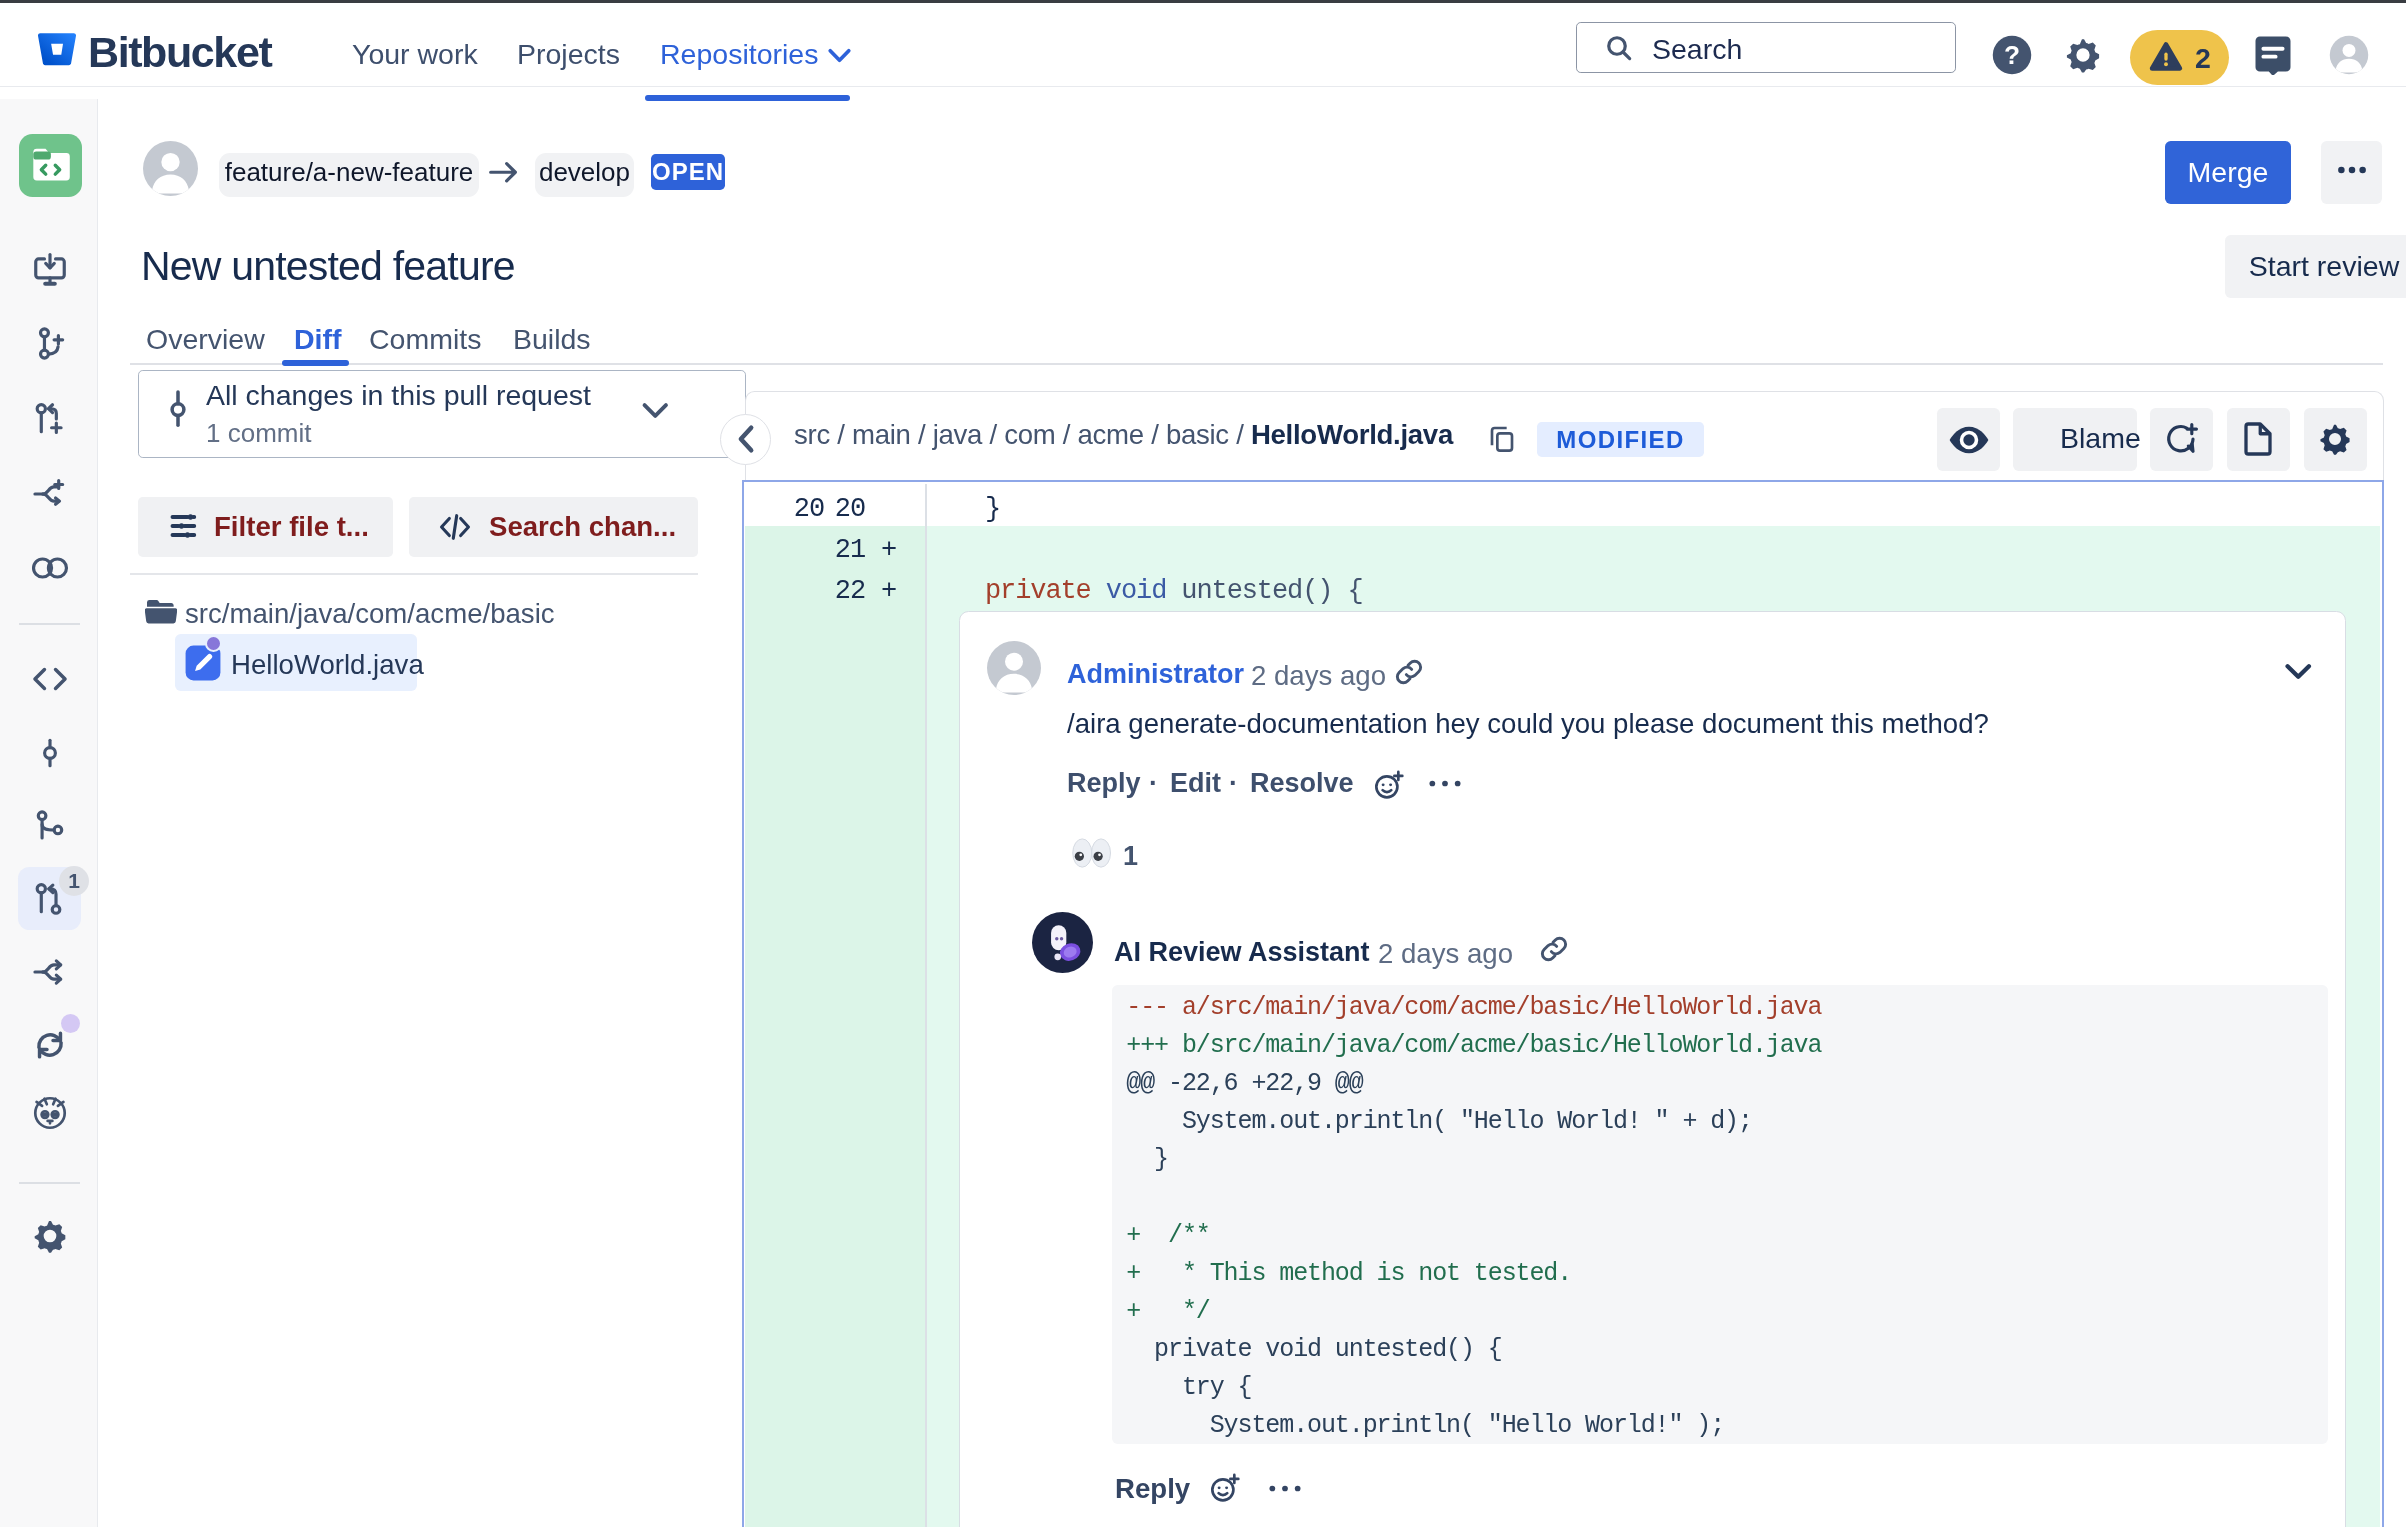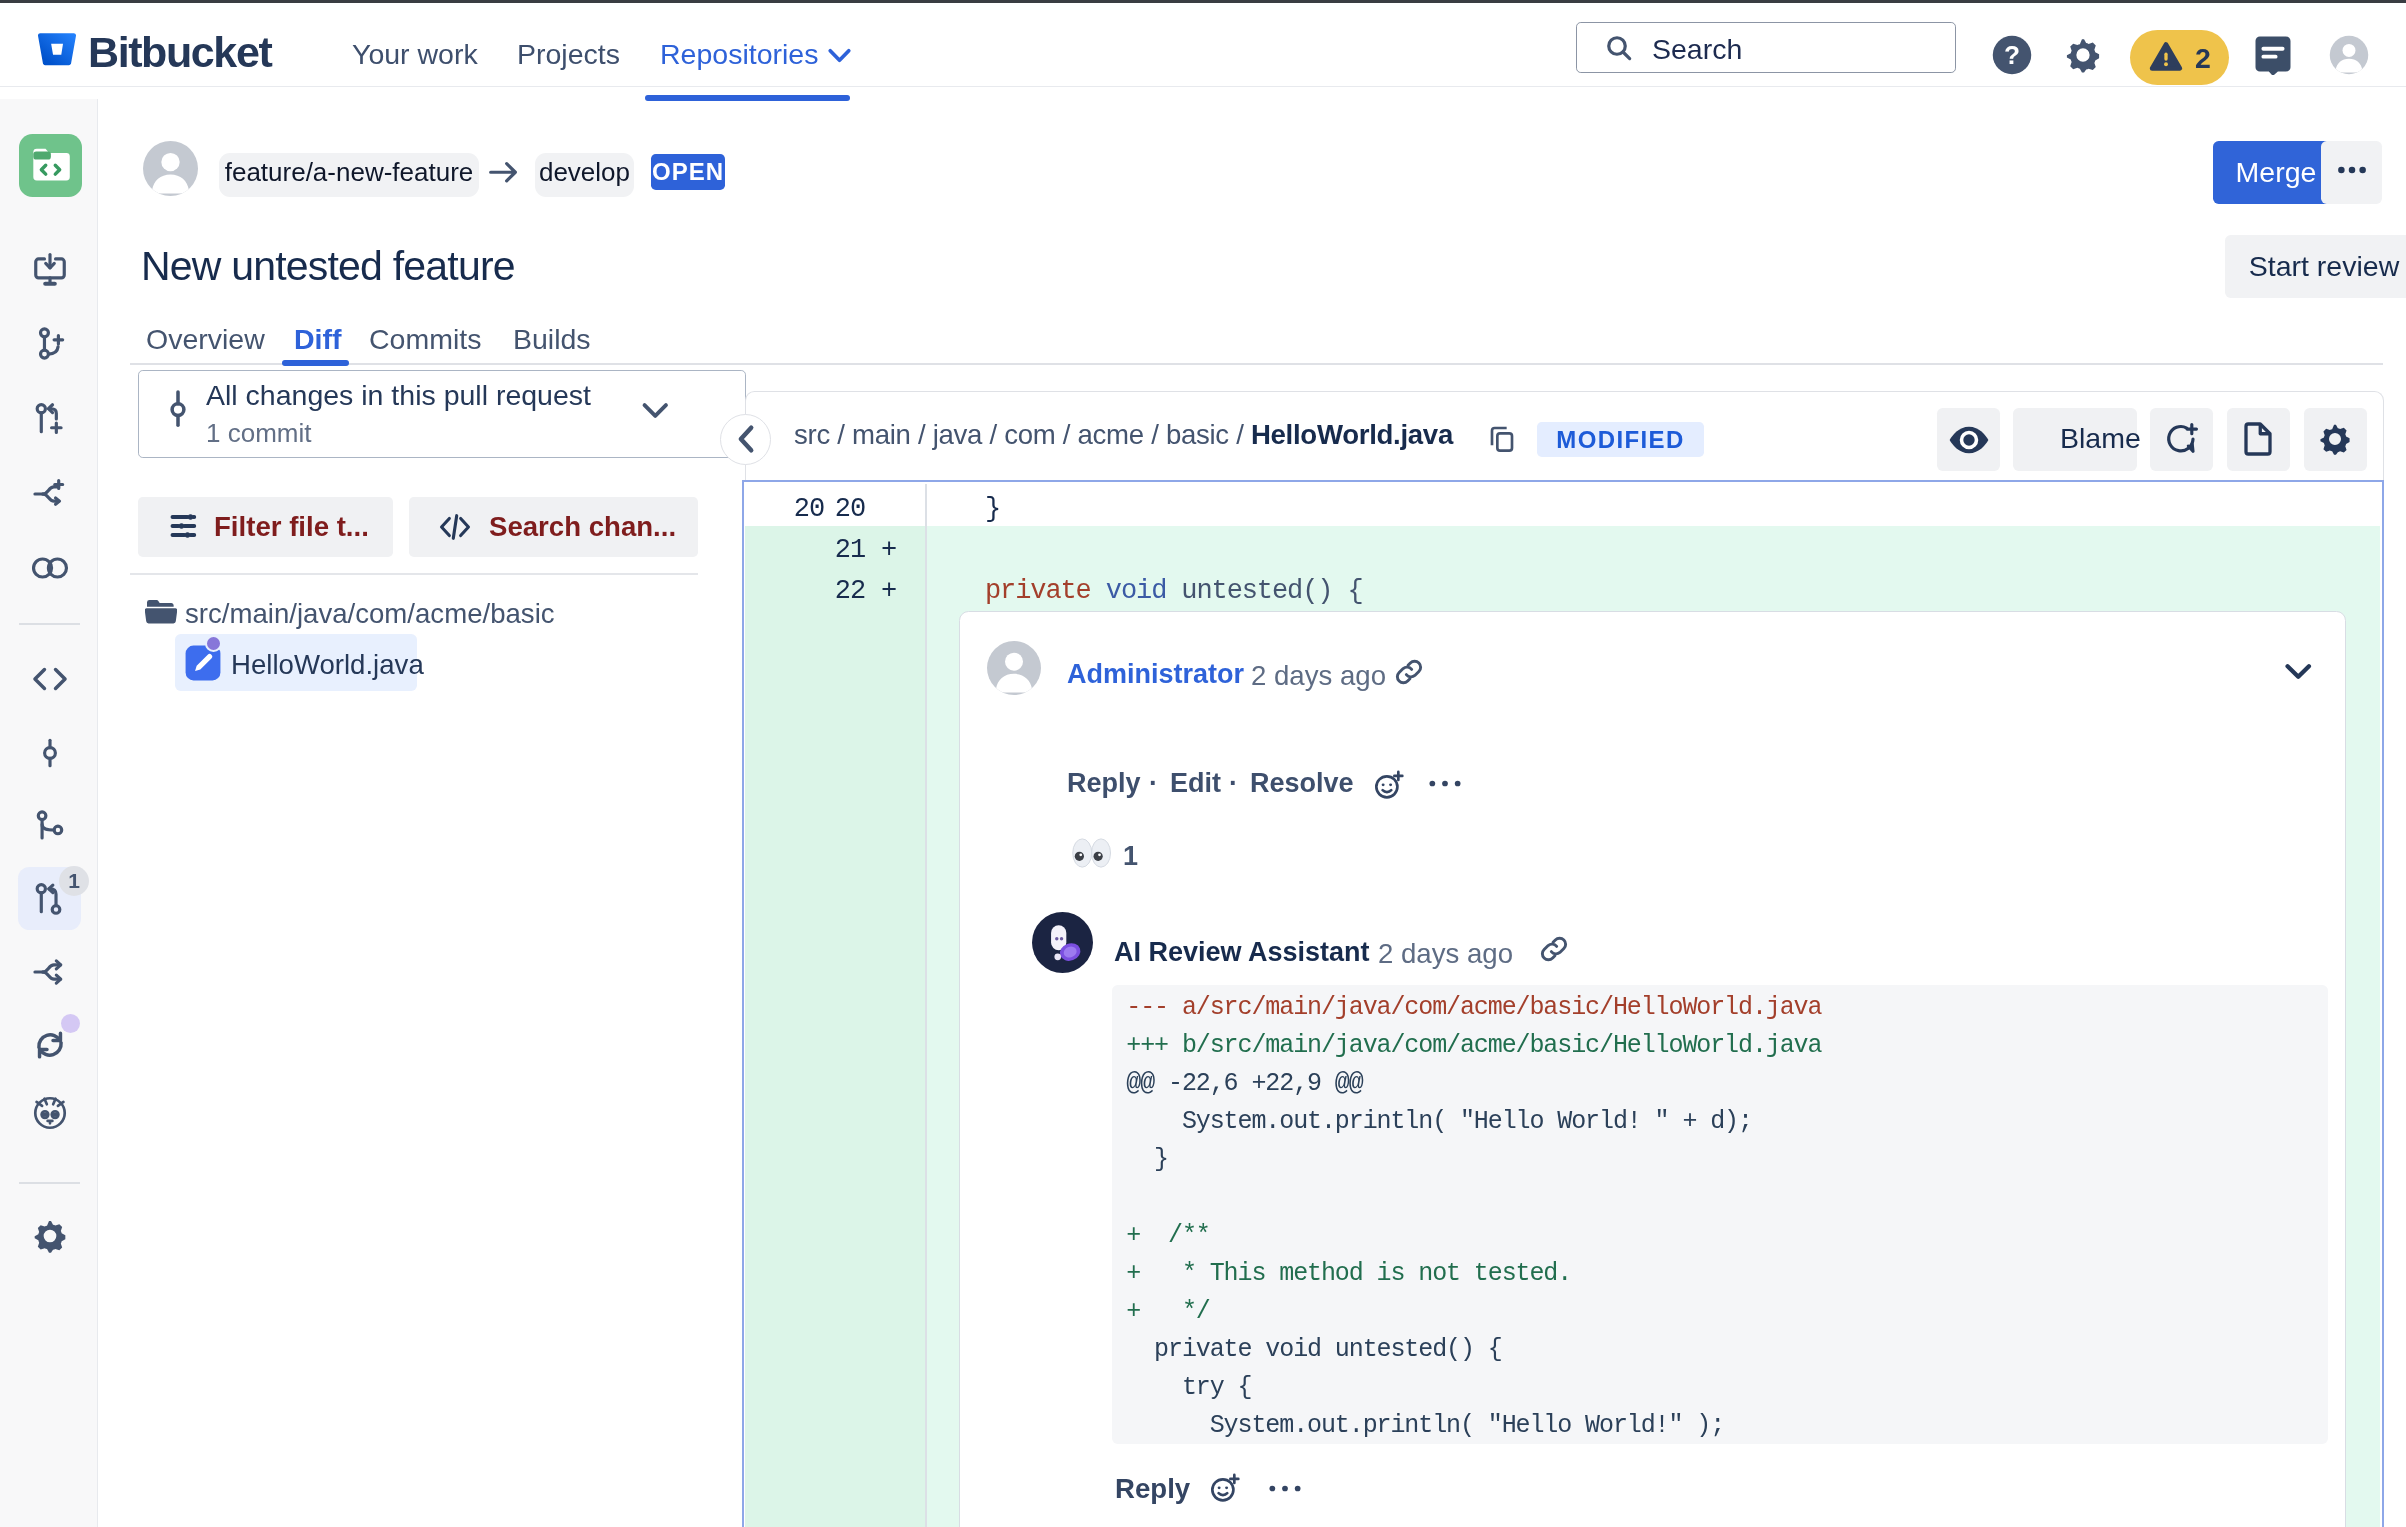--- a/index.html
+++ b/index.html
@@ -18,21 +18,21 @@
   .pill2 { position:absolute; left:2195px; top:39px; font-size:28.5px; font-weight:700; color:#253858; }
 
   .sidebar { position:absolute; left:0; top:99px; width:98px; height:1429px; background:#F8F8F9; border-right:1px solid #E8EAEE; }
   .sidediv { position:absolute; left:19px; width:61px; height:1.9px; background:#DCDFE4; }
   .sideactive { position:absolute; left:18px; top:867px; width:63px; height:63px; background:#E8EDFB; border-radius:11.4px; }
   .sidebadge { position:absolute; left:59px; top:866px; width:30px; height:30px; background:#DFE1E6; border-radius:15px; font-size:21px; font-weight:600; color:#44546F; text-align:center; line-height:30px; }
 
   
   .badge { position:absolute; top:153px; height:44px; background:#F1F2F4; border-radius:11px; font-size:26px; color:#0f172a; line-height:38px; }
   .openbadge { position:absolute; left:651px; top:154px; width:74px; height:36px; background:#2E62D9; border-radius:4.8px; color:#fff; font-size:24px; font-weight:700; text-align:center; line-height:36px; letter-spacing:1px; }
-  .mergebtn { position:absolute; left:2165px; top:141px; width:126px; height:63px; background:#3064D8; border-radius:5.7px; color:#fff; font-size:28.5px; font-weight:500; text-align:center; line-height:63px;margin-left:48px; }
+  .mergebtn { position:absolute; left:2165px; top:141px; width:126px; height:63px; background:#3064D8; border-radius:5.7px; color:#fff; font-size:28.5px; font-weight:500; text-align:center; line-height:63px; }
   .dotsbtn { position:absolute; left:2321px; top:141px; width:61px; height:63px; background:#F1F2F4; border-radius:5.7px; text-align:center; line-height:55px; }
   .title { position:absolute; left:141px; top:243px; font-size:41px; font-weight:500; color:#172B4D; letter-spacing:-0.8px; }
   .startreview { position:absolute; left:2185px; top:235px; width:198px; height:63px; background:#F1F2F4; border-radius:5.7px; font-size:28.5px; font-weight:500; color:#172B4D; text-align:center; line-height:63px;margin-left:40px; }
   .tab { position:absolute; top:323px; font-size:28.5px; font-weight:500; color:#44546F; }
   .tabline { position:absolute; left:130px; top:363px; width:2253px; height:1.9px; background:#DFE1E6; }
   .tabunder { position:absolute; left:282px; top:360px; width:67px; height:5.7px; background:#2E62D9; border-radius:2.9px; }
 
   
   .dropdown { position:absolute; left:138px; top:370px; width:608px; height:88px; border:1.9px solid #ABB5C4; border-radius:4.8px; background:#fff; }
   .filterbtn { position:absolute; top:497px; height:60px; background:#F0F1F3; border-radius:4.8px; font-size:27.6px; font-weight:600; color:#7f1d1d; }
@@ -356,20 +356,21 @@
       </svg>
     <div class="cc" style="left:107px;top:47px;font-size:27px;font-weight:700;color:#2E62D9">Administrator</div>
     <div class="cc" style="left:291px;top:48px;font-size:27.6px;color:#5E6C84">2 days ago</div>
     <svg class="cc" style="left:433px;top:44px" width="32" height="32" viewBox="0 0 24 24" fill="none" stroke="#44546F" stroke-width="2.2" stroke-linecap="round">
         <path d="M10 14a4.5 4.5 0 0 0 6.4.6l3-3a4.5 4.5 0 0 0-6.4-6.4l-1.7 1.7"></path>
         <path d="M14 10a4.5 4.5 0 0 0-6.4-.6l-3 3a4.5 4.5 0 0 0 6.4 6.4l1.7-1.7"></path>
       </svg>
     <svg class="cc" style="left:1324px;top:49px" width="28.5" height="21" viewBox="0 0 16 10">
         <path d="M2 2l6 6 6-6" fill="none" stroke="#253858" stroke-width="2.4" stroke-linecap="round" stroke-linejoin="round"></path>
       </svg>
+    <div class="cc" style="left:107px;top:96px;font-size:27.6px;color:#172B4D">/aira generate-documentation hey could you please document this method?</div>
     <div class="cc" style="left:107px;top:156px;font-size:27px;font-weight:700;color:#3E4F6D">Reply</div>
     <div class="cc" style="left:189px;top:156px;font-size:27px;font-weight:700;color:#3E4F6D">·</div>
     <div class="cc" style="left:210px;top:156px;font-size:27px;font-weight:700;color:#3E4F6D">Edit</div>
     <div class="cc" style="left:269px;top:156px;font-size:27px;font-weight:700;color:#3E4F6D">·</div>
     <div class="cc" style="left:290px;top:156px;font-size:27px;font-weight:700;color:#3E4F6D">Resolve</div>
     <svg class="cc" style="left:413px;top:157px" width="32" height="32" viewBox="0 0 24 24" fill="none" stroke="#344563" stroke-width="2">
         <circle cx="10.4" cy="13.4" r="7.9"></circle>
         <circle cx="7.6" cy="11.9" r="1.1" fill="#344563" stroke="none"></circle>
         <circle cx="13.2" cy="11.9" r="1.1" fill="#344563" stroke="none"></circle>
         <path d="M7.2 15.9a4.5 4.5 0 0 0 6.5 0" stroke-linecap="round"></path>

